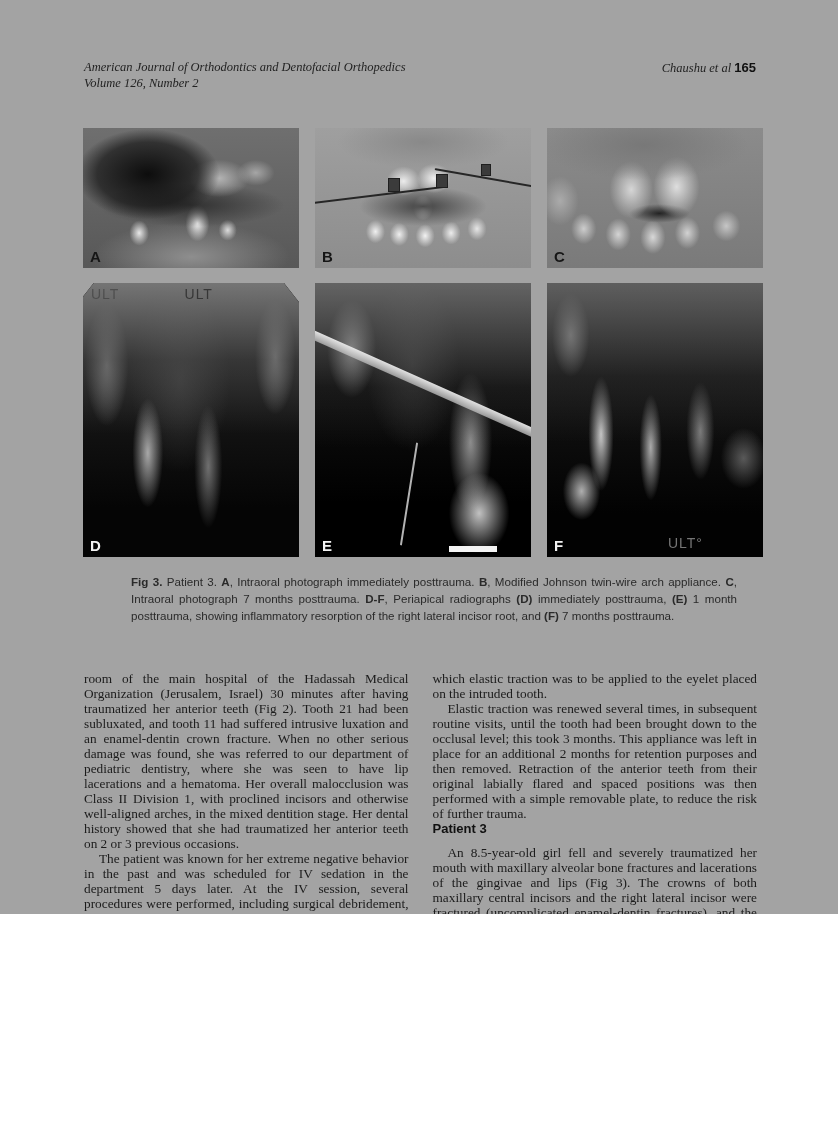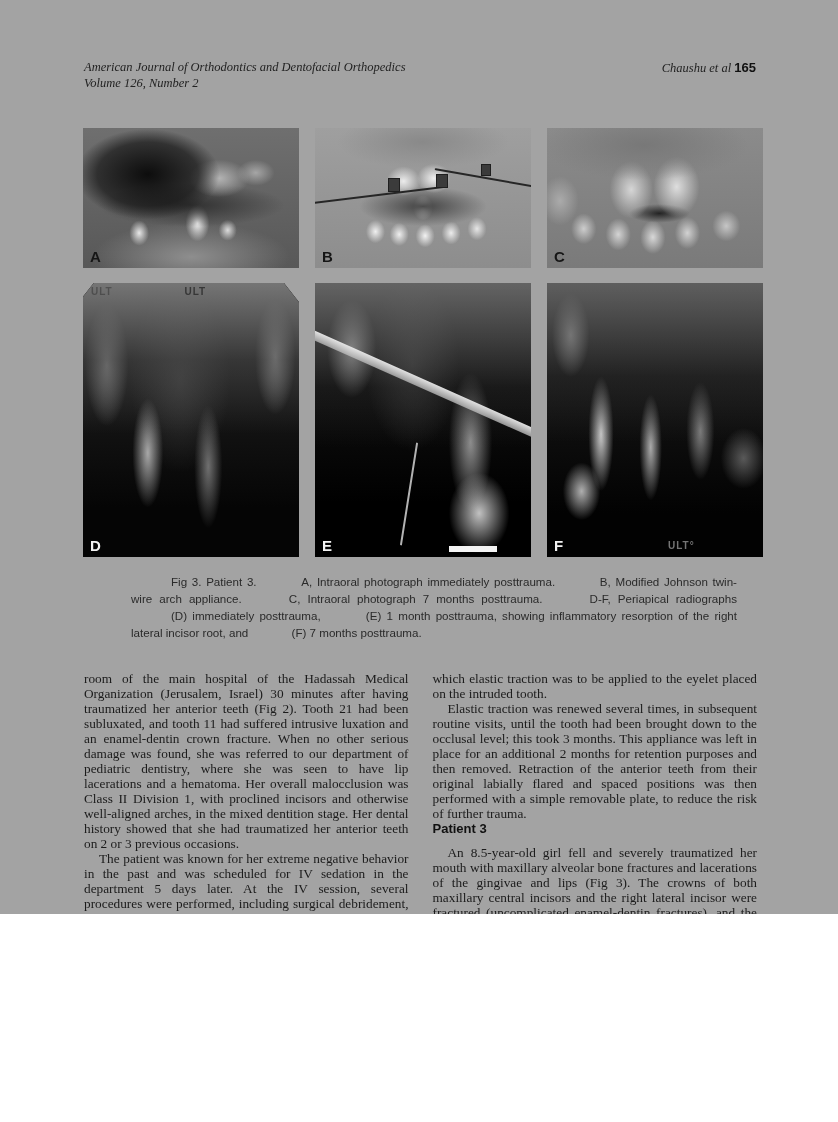--- a/index.html
+++ b/index.html
@@ -27,21 +27,21 @@
   .panel.photo { height:140px; }
   .panel.rad { height:274px; }
   .plabel {
     position:absolute; left:7px; bottom:3px;
     font-family:"Liberation Sans", sans-serif; font-weight:bold; font-size:15px;
   }
   .plabel.dark { color:#161616; }
   .plabel.light { color:#f2f2f2; }
   .filmtext {
     position:absolute; font-family:"Liberation Sans", sans-serif;
-    font-size:10px; letter-spacing:1px; color:rgba(45,45,45,0.85);font-weight:bold;
+    font-size:14px; letter-spacing:1px; color:rgba(45,45,45,0.85);
   }
   .filmtext.d1 { top:3px; left:8px; opacity:.55; }
   .filmtext.d2 { top:3px; left:47%; }
   .filmtext.f1 { bottom:6px; left:56%; color:rgba(130,130,130,0.9); }
 
   
   .photo-a {
     background-color:#5e5e5e;
     background-image:
       radial-gradient(ellipse 92px 58px at 30% 33%, rgba(8,8,8,.95), rgba(18,18,18,.65) 55%, rgba(0,0,0,0) 78%),
@@ -139,21 +139,21 @@
       radial-gradient(ellipse 26px 40px at 16% 76%, rgba(205,205,205,.85), rgba(0,0,0,0) 72%),
       linear-gradient(#232323, #020202 84%);
   }
 
   
   .caption {
     margin:16px 28px 0 48px; width:606px;
     font-family:"Liberation Sans", sans-serif; font-size:11.6px; line-height:17px;
     color:#2a2a2a; text-align:justify;
   }
-  .caption .b { font-weight:normal;margin-left:40px; }
+  .caption .b { font-weight:bold; }
 
   
   .body-text {
     position:absolute; top:671px; left:84px; width:673px;
     display:flex; gap:24px;
   }
   .col { width:325px; }
   .para {
     font-size:13.3px; line-height:15px; text-align:justify; color:#1b1b1b;
   }

